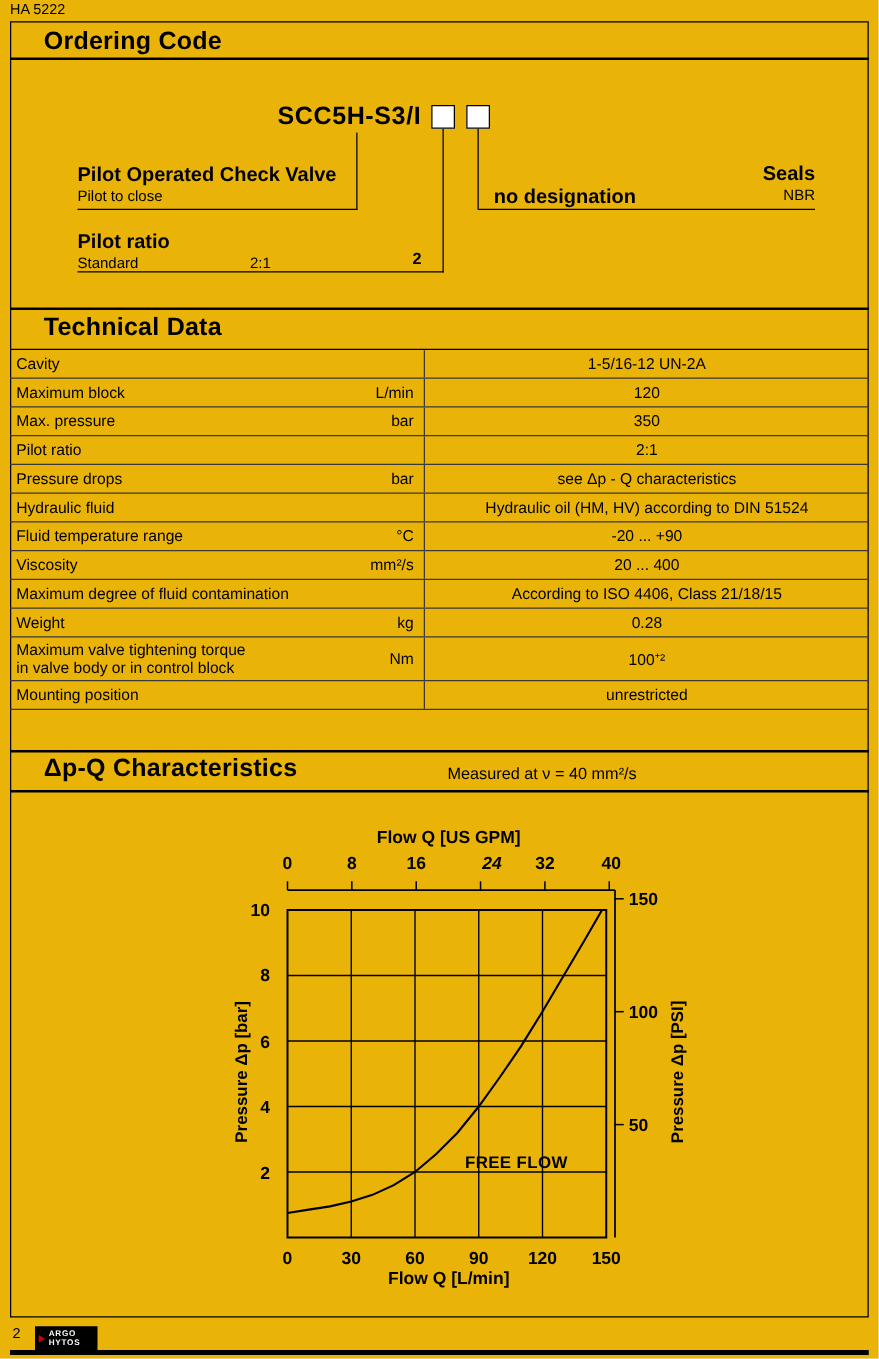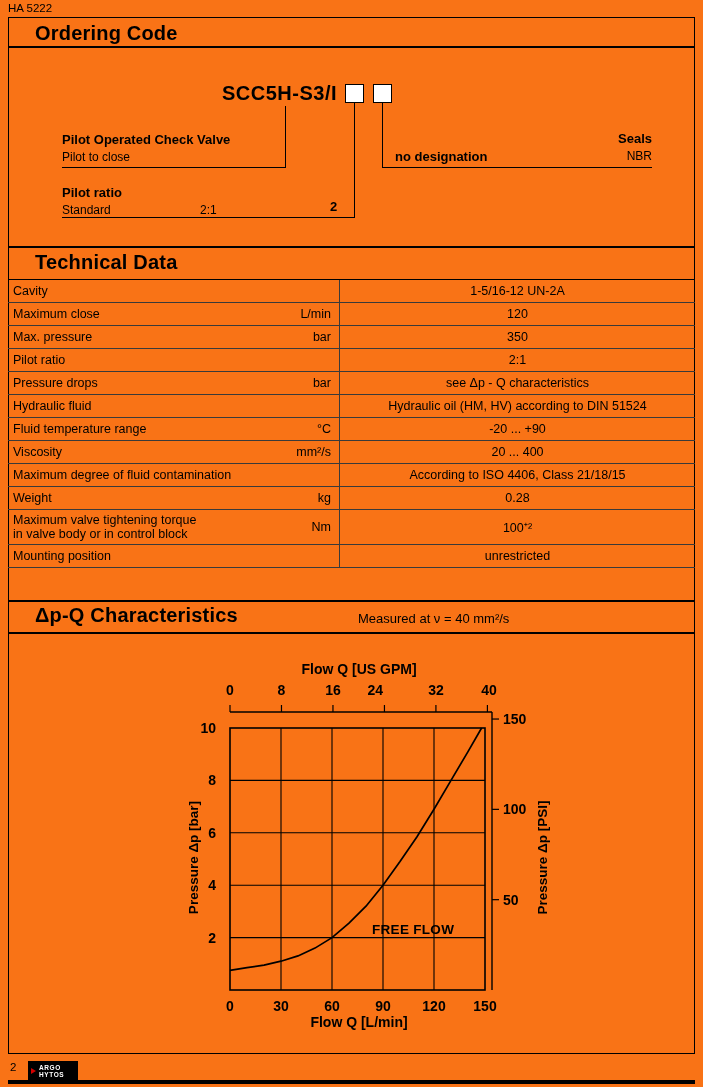--- a/index.html
+++ b/index.html
@@ -1,27 +1,27 @@
 <!DOCTYPE html>
 <html><head>
 <meta charset="utf-8">
 <style>
   html,body{margin:0;padding:0;background:#fff;}
-  .page{position:relative;width:703px;height:1087px;background:#f97316;overflow:hidden;
+  .page{position:relative;width:703px;height:1087px;background:#eab308;overflow:hidden;
         font-family:"Liberation Sans",sans-serif;color:#000;}
   .hline{position:absolute;background:#000;height:1px;}
   .vline{position:absolute;background:#000;width:1px;}
   .secline{position:absolute;background:#000;height:1.6px;left:8px;width:687px;}
   .border-box{position:absolute;left:8px;top:17px;width:687px;height:1037px;
               border:1.6px solid #000;box-sizing:border-box;}
   .doc-code{position:absolute;left:8px;top:2px;font-size:11.5px;}
   .sec-title{position:absolute;font-size:20px;font-weight:bold;letter-spacing:0.2px;}
   .order-code{position:absolute;left:222px;top:82px;font-size:20px;font-weight:bold;letter-spacing:0.5px;}
   .code-box{position:absolute;width:19px;height:19px;border:1.6px solid #000;box-sizing:border-box;background:#fff;}
-  .lbl-b{position:absolute;font-size:13px;font-weight:bold;}
+  .lbl-b{position:absolute;font-size:16px;font-weight:bold;}
   .lbl{position:absolute;font-size:12px;}
   .measured{position:absolute;left:358px;top:611px;font-size:13px;}
   
   .tbl{position:absolute;left:8px;top:280px;width:687px;}
   .trow{display:flex;height:23px;border-bottom:1px solid #3a3a3a;box-sizing:border-box;align-items:stretch;}
   .trow.tall{height:35px;}
   .tleft{width:332px;display:flex;align-items:center;border-right:1px solid #3a3a3a;
          padding:0 8px 0 5px;box-sizing:border-box;font-size:12.5px;}
   .t-label{white-space:pre-line;line-height:14px;}
   .t-unit{margin-left:auto;padding-left:6px;}
@@ -84,21 +84,21 @@
     <div class="tbl">
       <div class="trow">
         <div class="tleft">
             <span class="t-label">Cavity</span>
             <span class="t-unit"></span>
           </div>
         <div class="tval">1-5/16-12 UN-2A</div>
       </div>
       <div class="trow">
         <div class="tleft">
-            <span class="t-label">Maximum close</span>
+            <span class="t-label">Maximum block</span>
             <span class="t-unit">L/min</span>
           </div>
         <div class="tval">120</div>
       </div>
       <div class="trow">
         <div class="tleft">
             <span class="t-label">Max. pressure</span>
             <span class="t-unit">bar</span>
           </div>
         <div class="tval">350</div>
@@ -209,21 +209,21 @@
       <line x1="487.40788000000003" y1="705" x2="487.40788000000003" y2="712" stroke="#000" stroke-width="1.2"></line>
       <line x1="492" y1="712" x2="492" y2="990" stroke="#000" stroke-width="1.4"></line>
       <line x1="492" y1="899.6788427860286" x2="499" y2="899.6788427860286" stroke="#000" stroke-width="1.2"></line>
       <line x1="492" y1="809.357685572057" x2="499" y2="809.357685572057" stroke="#000" stroke-width="1.2"></line>
       <line x1="492" y1="719.0365283580854" x2="499" y2="719.0365283580854" stroke="#000" stroke-width="1.2"></line>
       <path d="M230.0 970.4 L247.0 967.7 L264.0 965.1 L281.0 961.2 L298.0 955.9 L315.0 948.1 L332.0 937.6 L349.0 923.2 L366.0 906.2 L383.0 885.2 L400.0 861.6 L417.0 836.7 L434.0 809.2 L451.0 780.4 L468.0 751.6 L481.6 728.0" fill="none" stroke="#000" stroke-width="1.7"></path>
     </svg>
     <div class="ticklbl" style="left: 213px; top: 681px; width: 34px; text-align: center;">0</div>
     <div class="ticklbl" style="left: 264.482px; top: 681px; width: 34px; text-align: center;">8</div>
     <div class="ticklbl" style="left: 315.963px; top: 681px; width: 34px; text-align: center;">16</div>
-    <div class="ticklbl" style="left: 367.445px; top: 681px; width: 34px; text-align: left;">24</div>
+    <div class="ticklbl" style="left: 367.445px; top: 681px; width: 34px; text-align: right; font-style: italic;">24</div>
     <div class="ticklbl" style="left: 418.926px; top: 681px; width: 34px; text-align: center;">32</div>
     <div class="ticklbl" style="left: 472px; top: 681px; width: 34px; text-align: center;">40</div>
     <div class="ticklbl" style="left: 210px; top: 997px; width: 40px; text-align: center;">0</div>
     <div class="ticklbl" style="left: 261px; top: 997px; width: 40px; text-align: center;">30</div>
     <div class="ticklbl" style="left: 312px; top: 997px; width: 40px; text-align: center;">60</div>
     <div class="ticklbl" style="left: 363px; top: 997px; width: 40px; text-align: center;">90</div>
     <div class="ticklbl" style="left: 414px; top: 997px; width: 40px; text-align: center;">120</div>
     <div class="ticklbl" style="left: 465px; top: 997px; width: 40px; text-align: center;">150</div>
     <div class="ticklbl" style="left: 178px; top: 928.6px; width: 38px; text-align: right;">2</div>
     <div class="ticklbl" style="left: 178px; top: 876.2px; width: 38px; text-align: right;">4</div>

